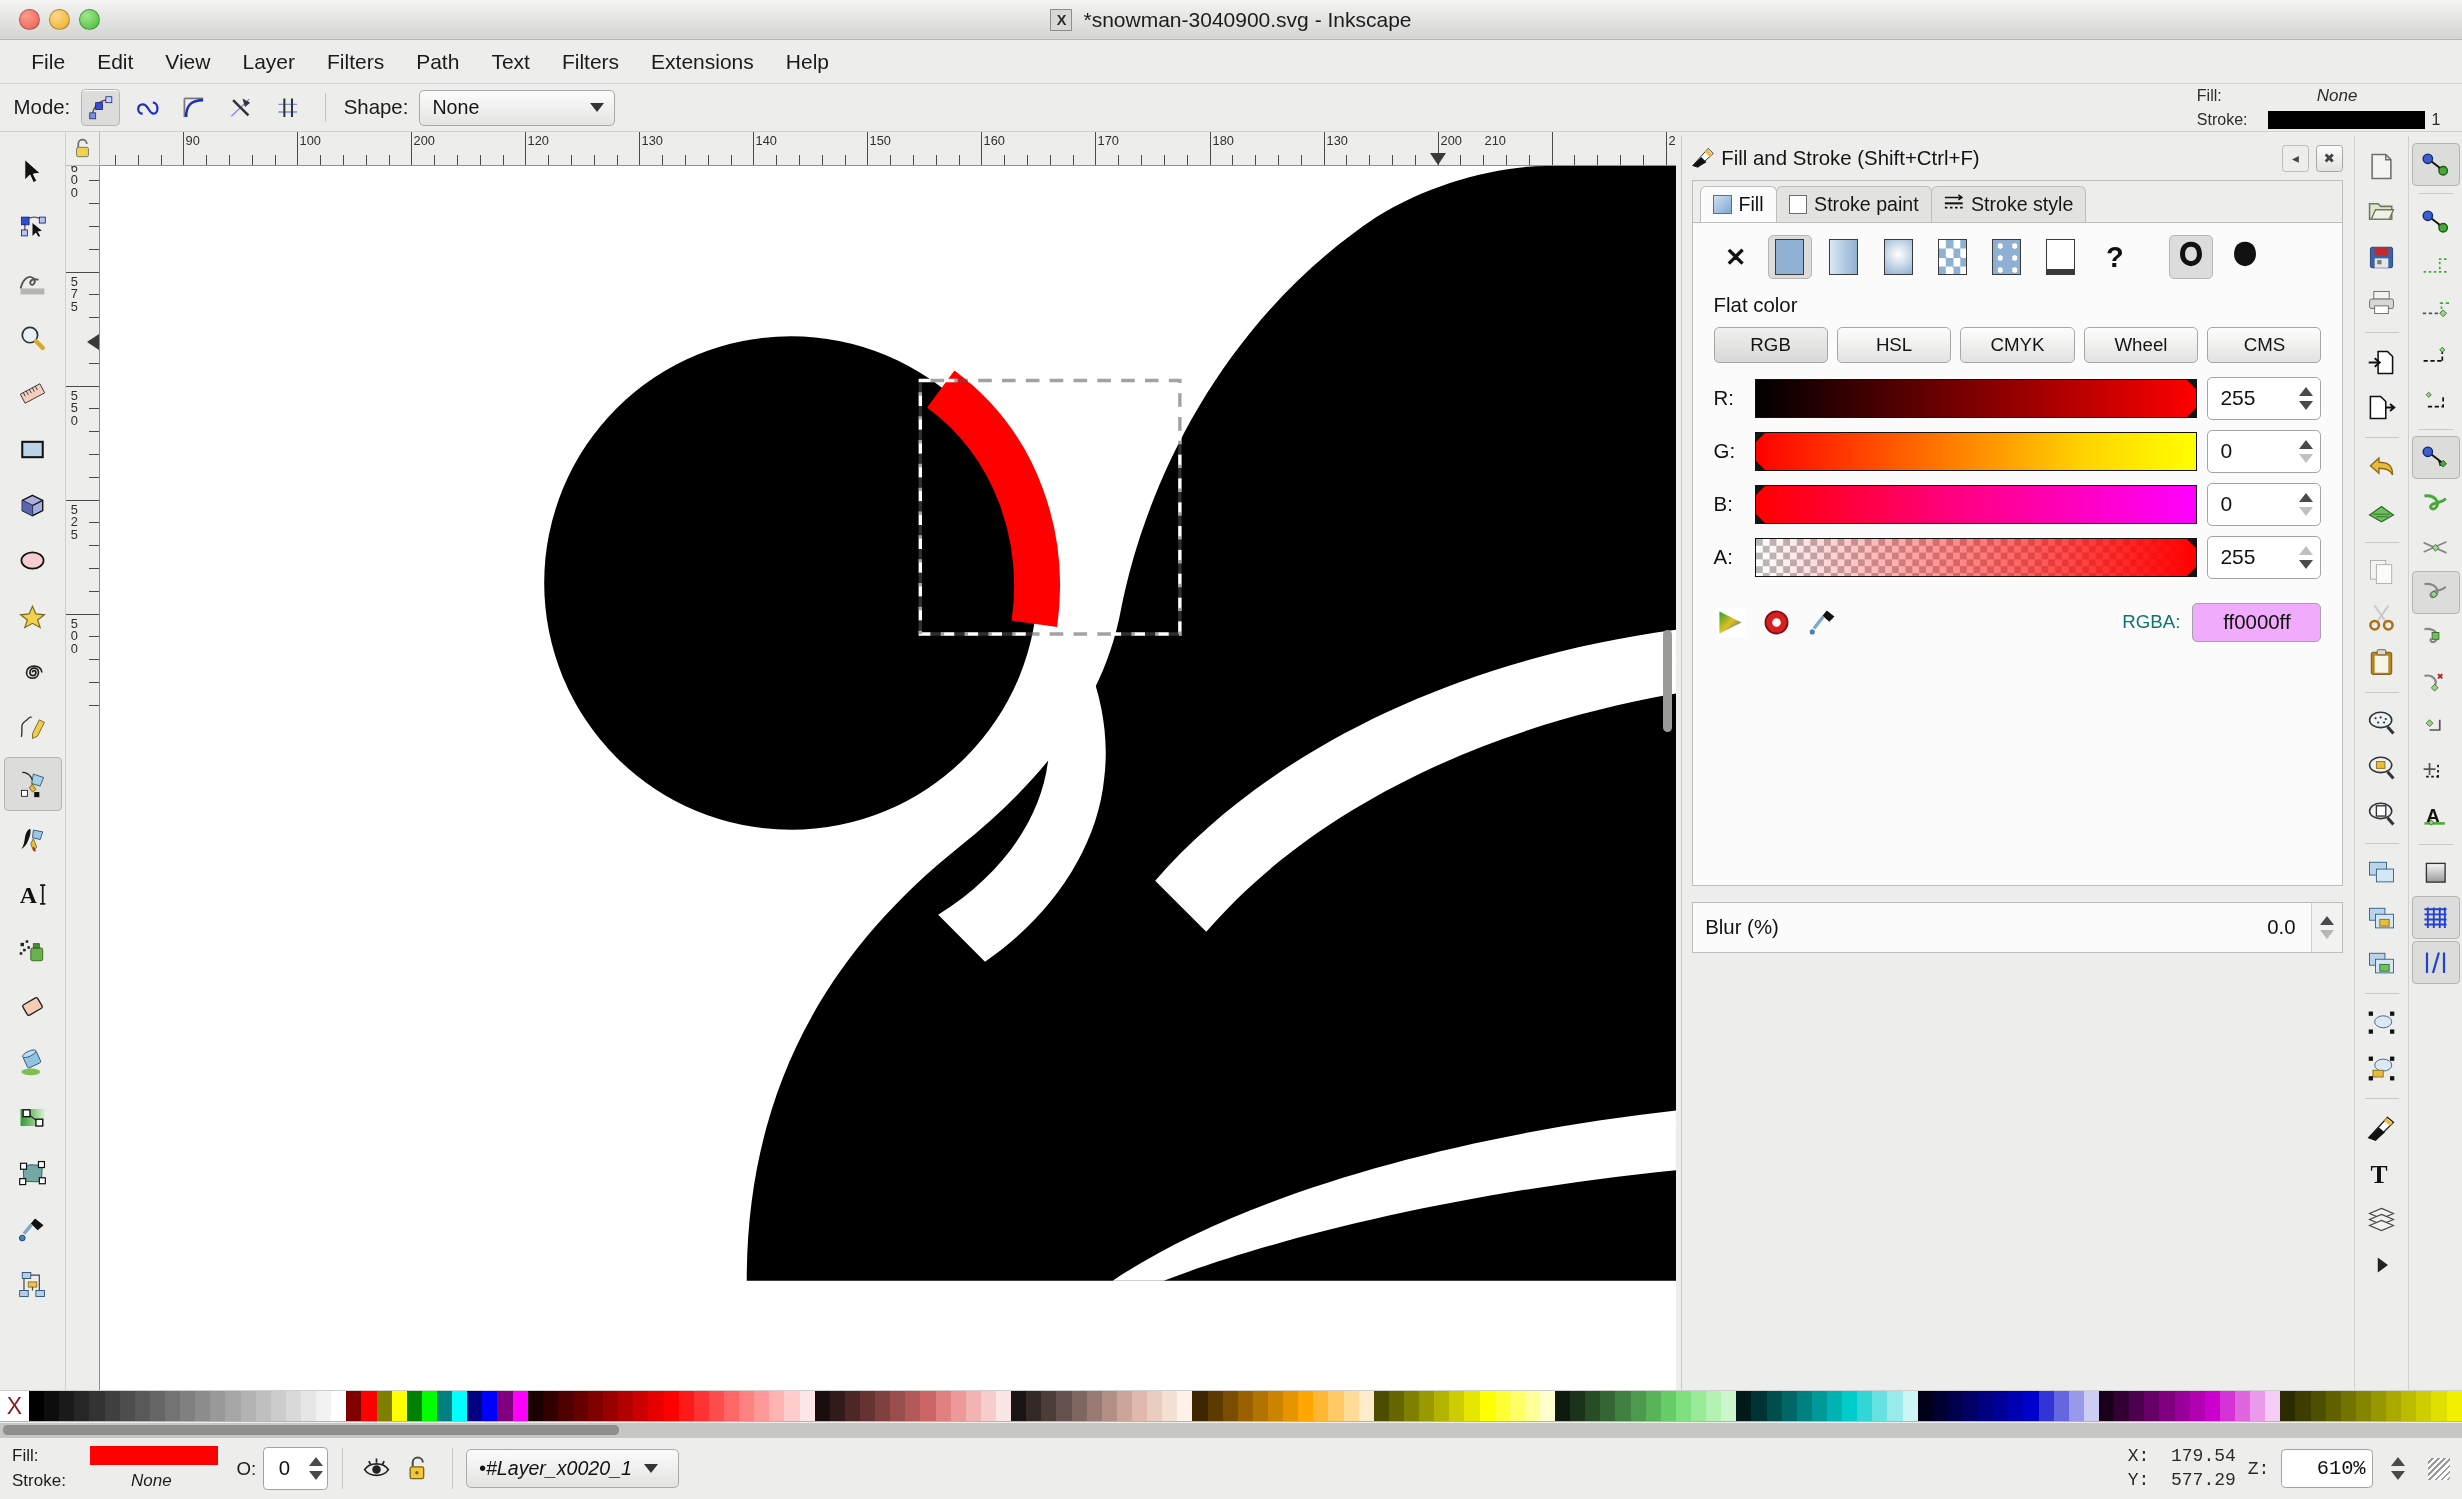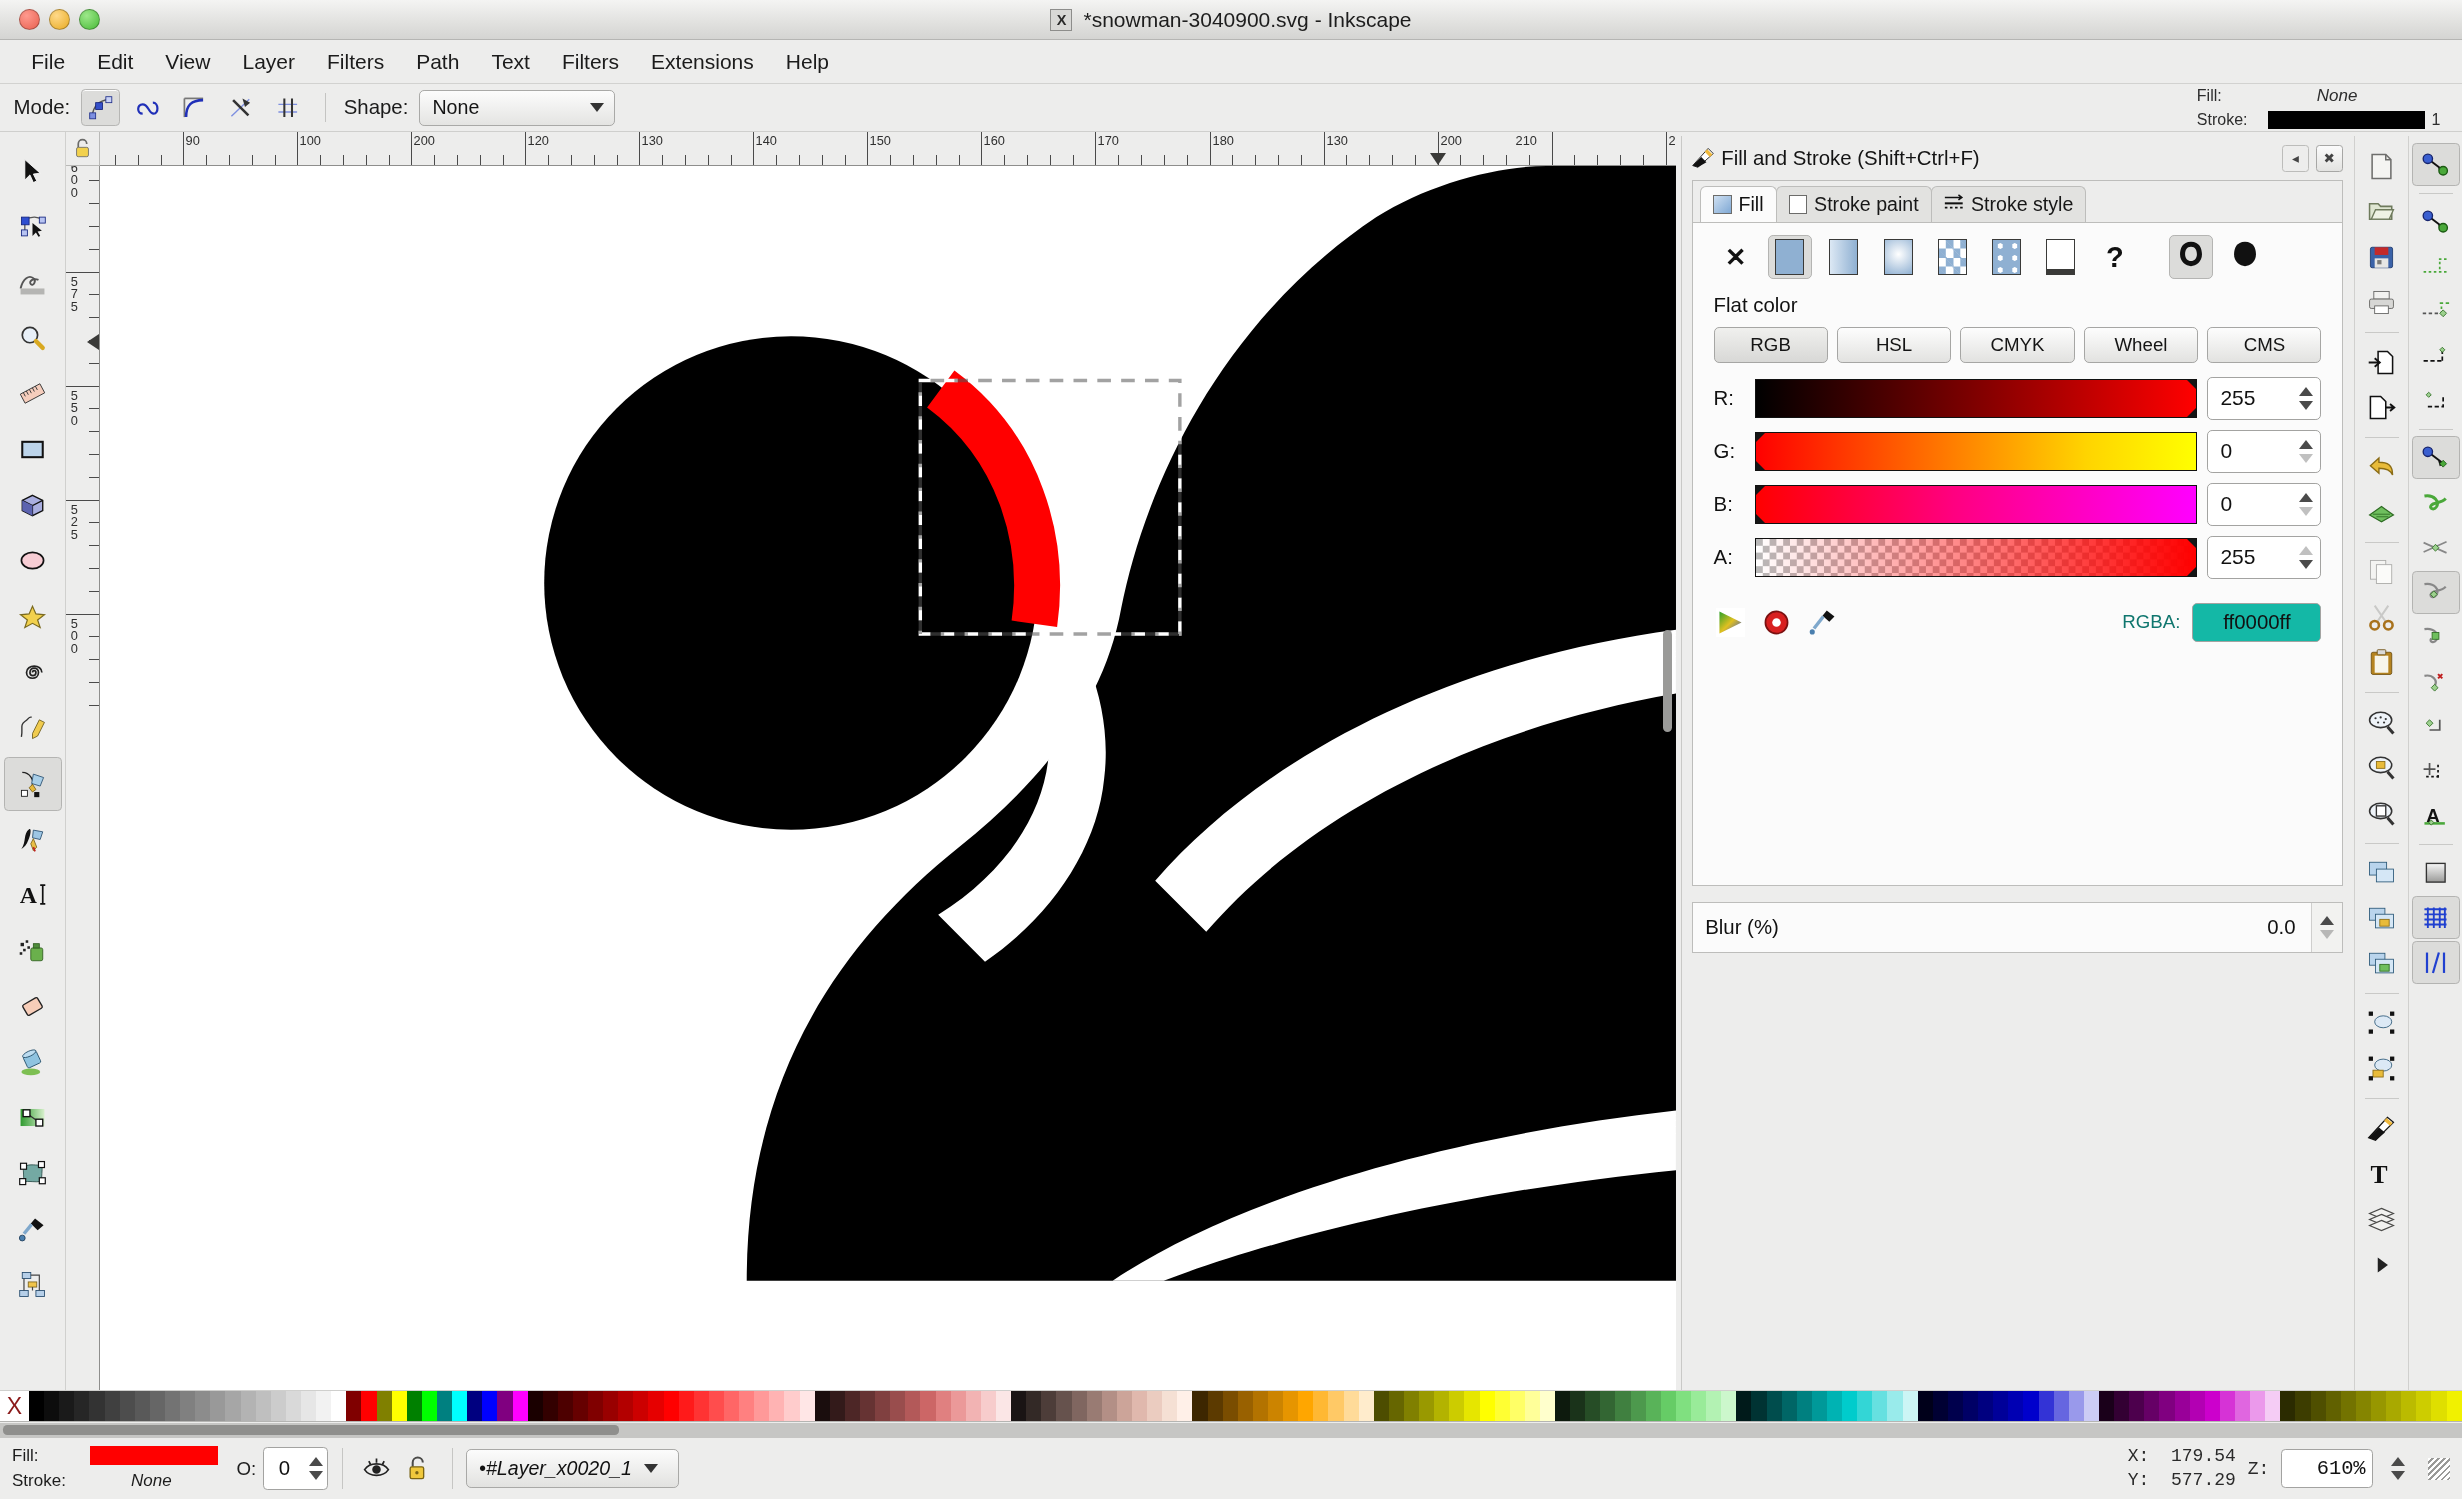--- a/index.html
+++ b/index.html
@@ -235,21 +235,21 @@
   .dn { width: 0; height: 0; border-left: 7.7px solid transparent; border-right: 7.7px solid transparent; border-top: 9.4px solid #4a4a4a; }
   .up.dim, .dn.dim { opacity: .35; }
 
   #rgba-row {
     display: flex; align-items: center; padding: 18.7px 20.4px 0 20.4px; gap: 12px;
   }
   .smallicon { width: 34px; height: 34px; display:flex; align-items:center; justify-content:center; }
   #rgba-label { margin-left: auto; font-size: 18.7px; color: #0f766e; }
   #rgba-field {
     width: 129px; height: 39px; border: 0.9px solid #a3a3a1; border-radius: 5.1px;
-    background: #14b8a6; display: flex; align-items: center; justify-content: center;
+    background: #f0abfc; display: flex; align-items: center; justify-content: center;
     font-size: 20.4px; color: #111;
   }
 
   .bigrow {
     position: absolute; left: 10.2px; right: 10.2px; height: 51px;
     border: 0.9px solid #bdbdbb; background: #fbfbfb; display: flex; align-items: center;
   }
   .bigrow .rlabel { font-size: 20.4px; color: #111; padding-left: 12px; flex: 1; }
   .bigrow .rvalue { font-size: 20.4px; color: #111; padding-right: 15.3px; }
   .bigrow .rarrows { width: 31px; height: 100%; border-left: 0.9px solid #cfcfcd;
@@ -666,21 +666,21 @@
     <div class="htick min" style="left: 1269px;"></div>
     <div class="htick min" style="left: 1292px;"></div>
     <div class="htick min" style="left: 1315px;"></div>
     <div class="htick maj" style="left: 1338px;"></div>
     <div class="hlab" style="left: 1338px;">200</div>
     <div class="htick min" style="left: 1360px;"></div>
     <div class="htick min" style="left: 1383px;"></div>
     <div class="htick min" style="left: 1406px;"></div>
     <div class="htick min" style="left: 1429px;"></div>
     <div class="htick maj" style="left: 1452px;"></div>
-    <div class="hlab" style="left: 1413px;">210</div>
+    <div class="hlab" style="left: 1382px;">210</div>
     <div class="htick min" style="left: 1474px;"></div>
     <div class="htick min" style="left: 1497px;"></div>
     <div class="htick min" style="left: 1520px;"></div>
     <div class="htick min" style="left: 1543px;"></div>
     <div class="htick maj" style="left: 1566px;"></div>
     <div class="hlab" style="left: 1566px;">220</div>
     <div style="position: absolute; bottom: 0px; left: 1330px; width: 0px; height: 0px; border-left: 8.5px solid transparent; border-right: 8.5px solid transparent; border-top: 12px solid rgb(58, 58, 56);"></div>
   </div>
 <div id="vruler">
     <div class="vlab" style="top: -6px;">600</div>

